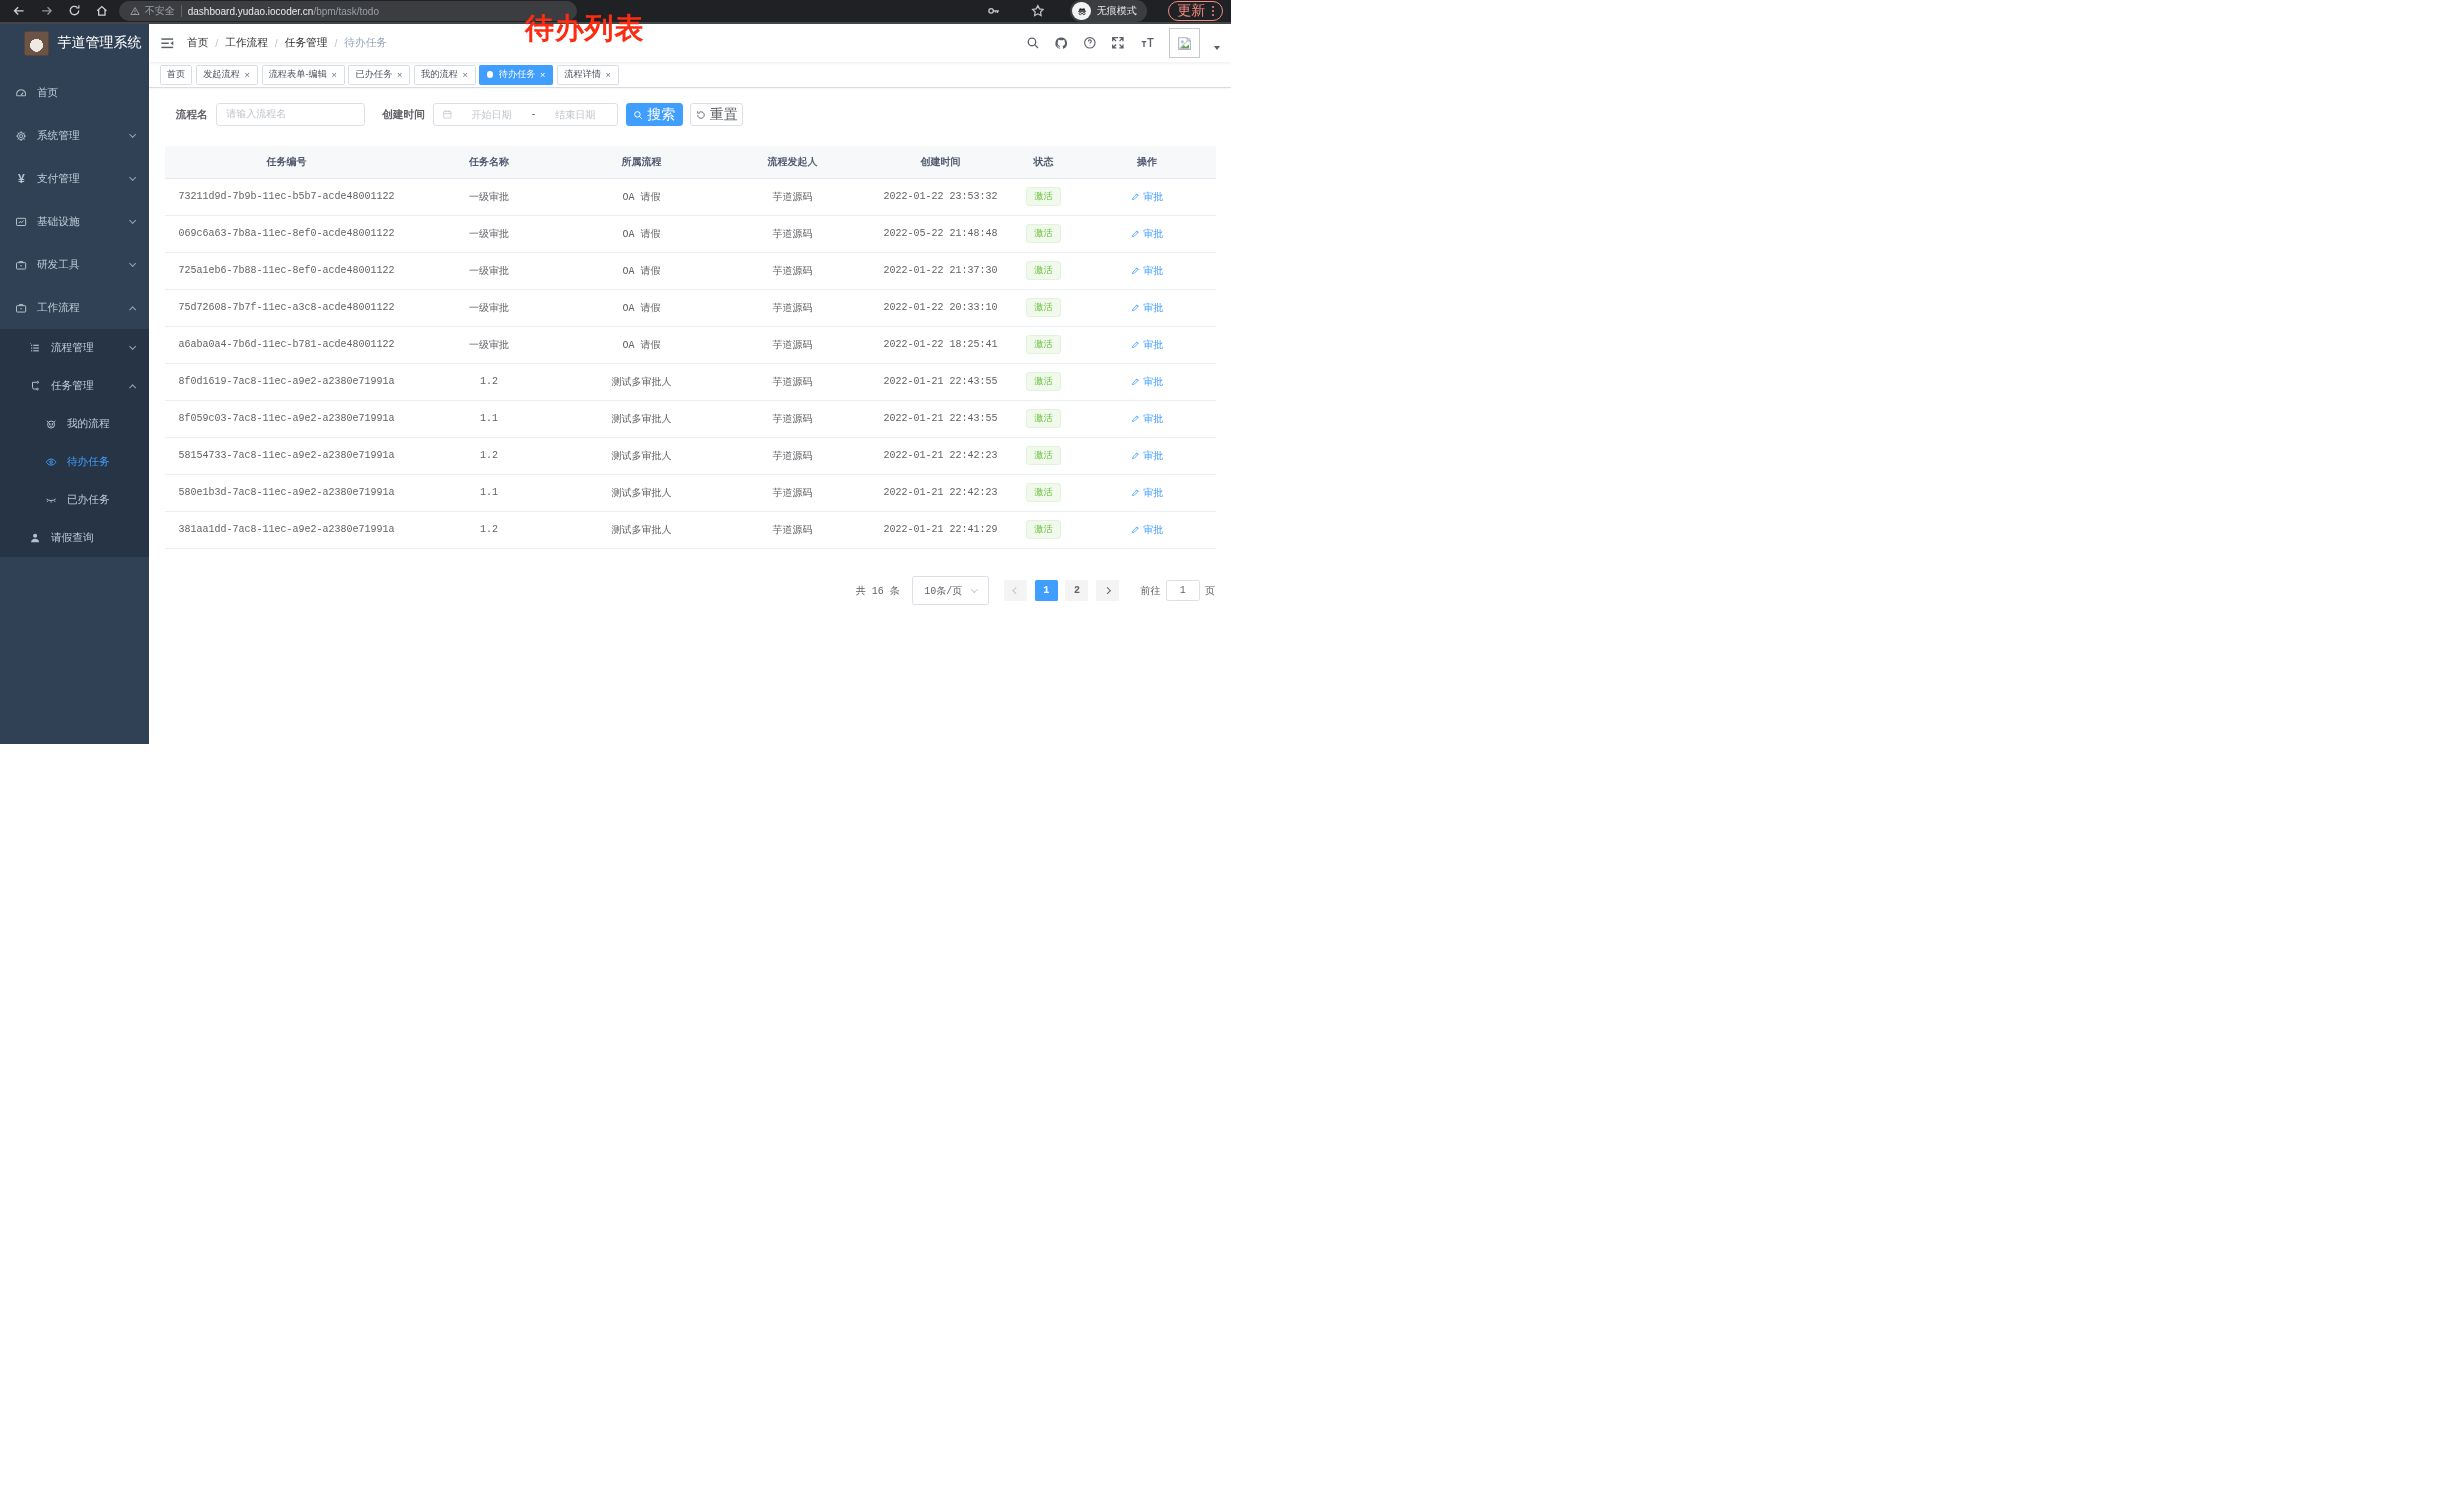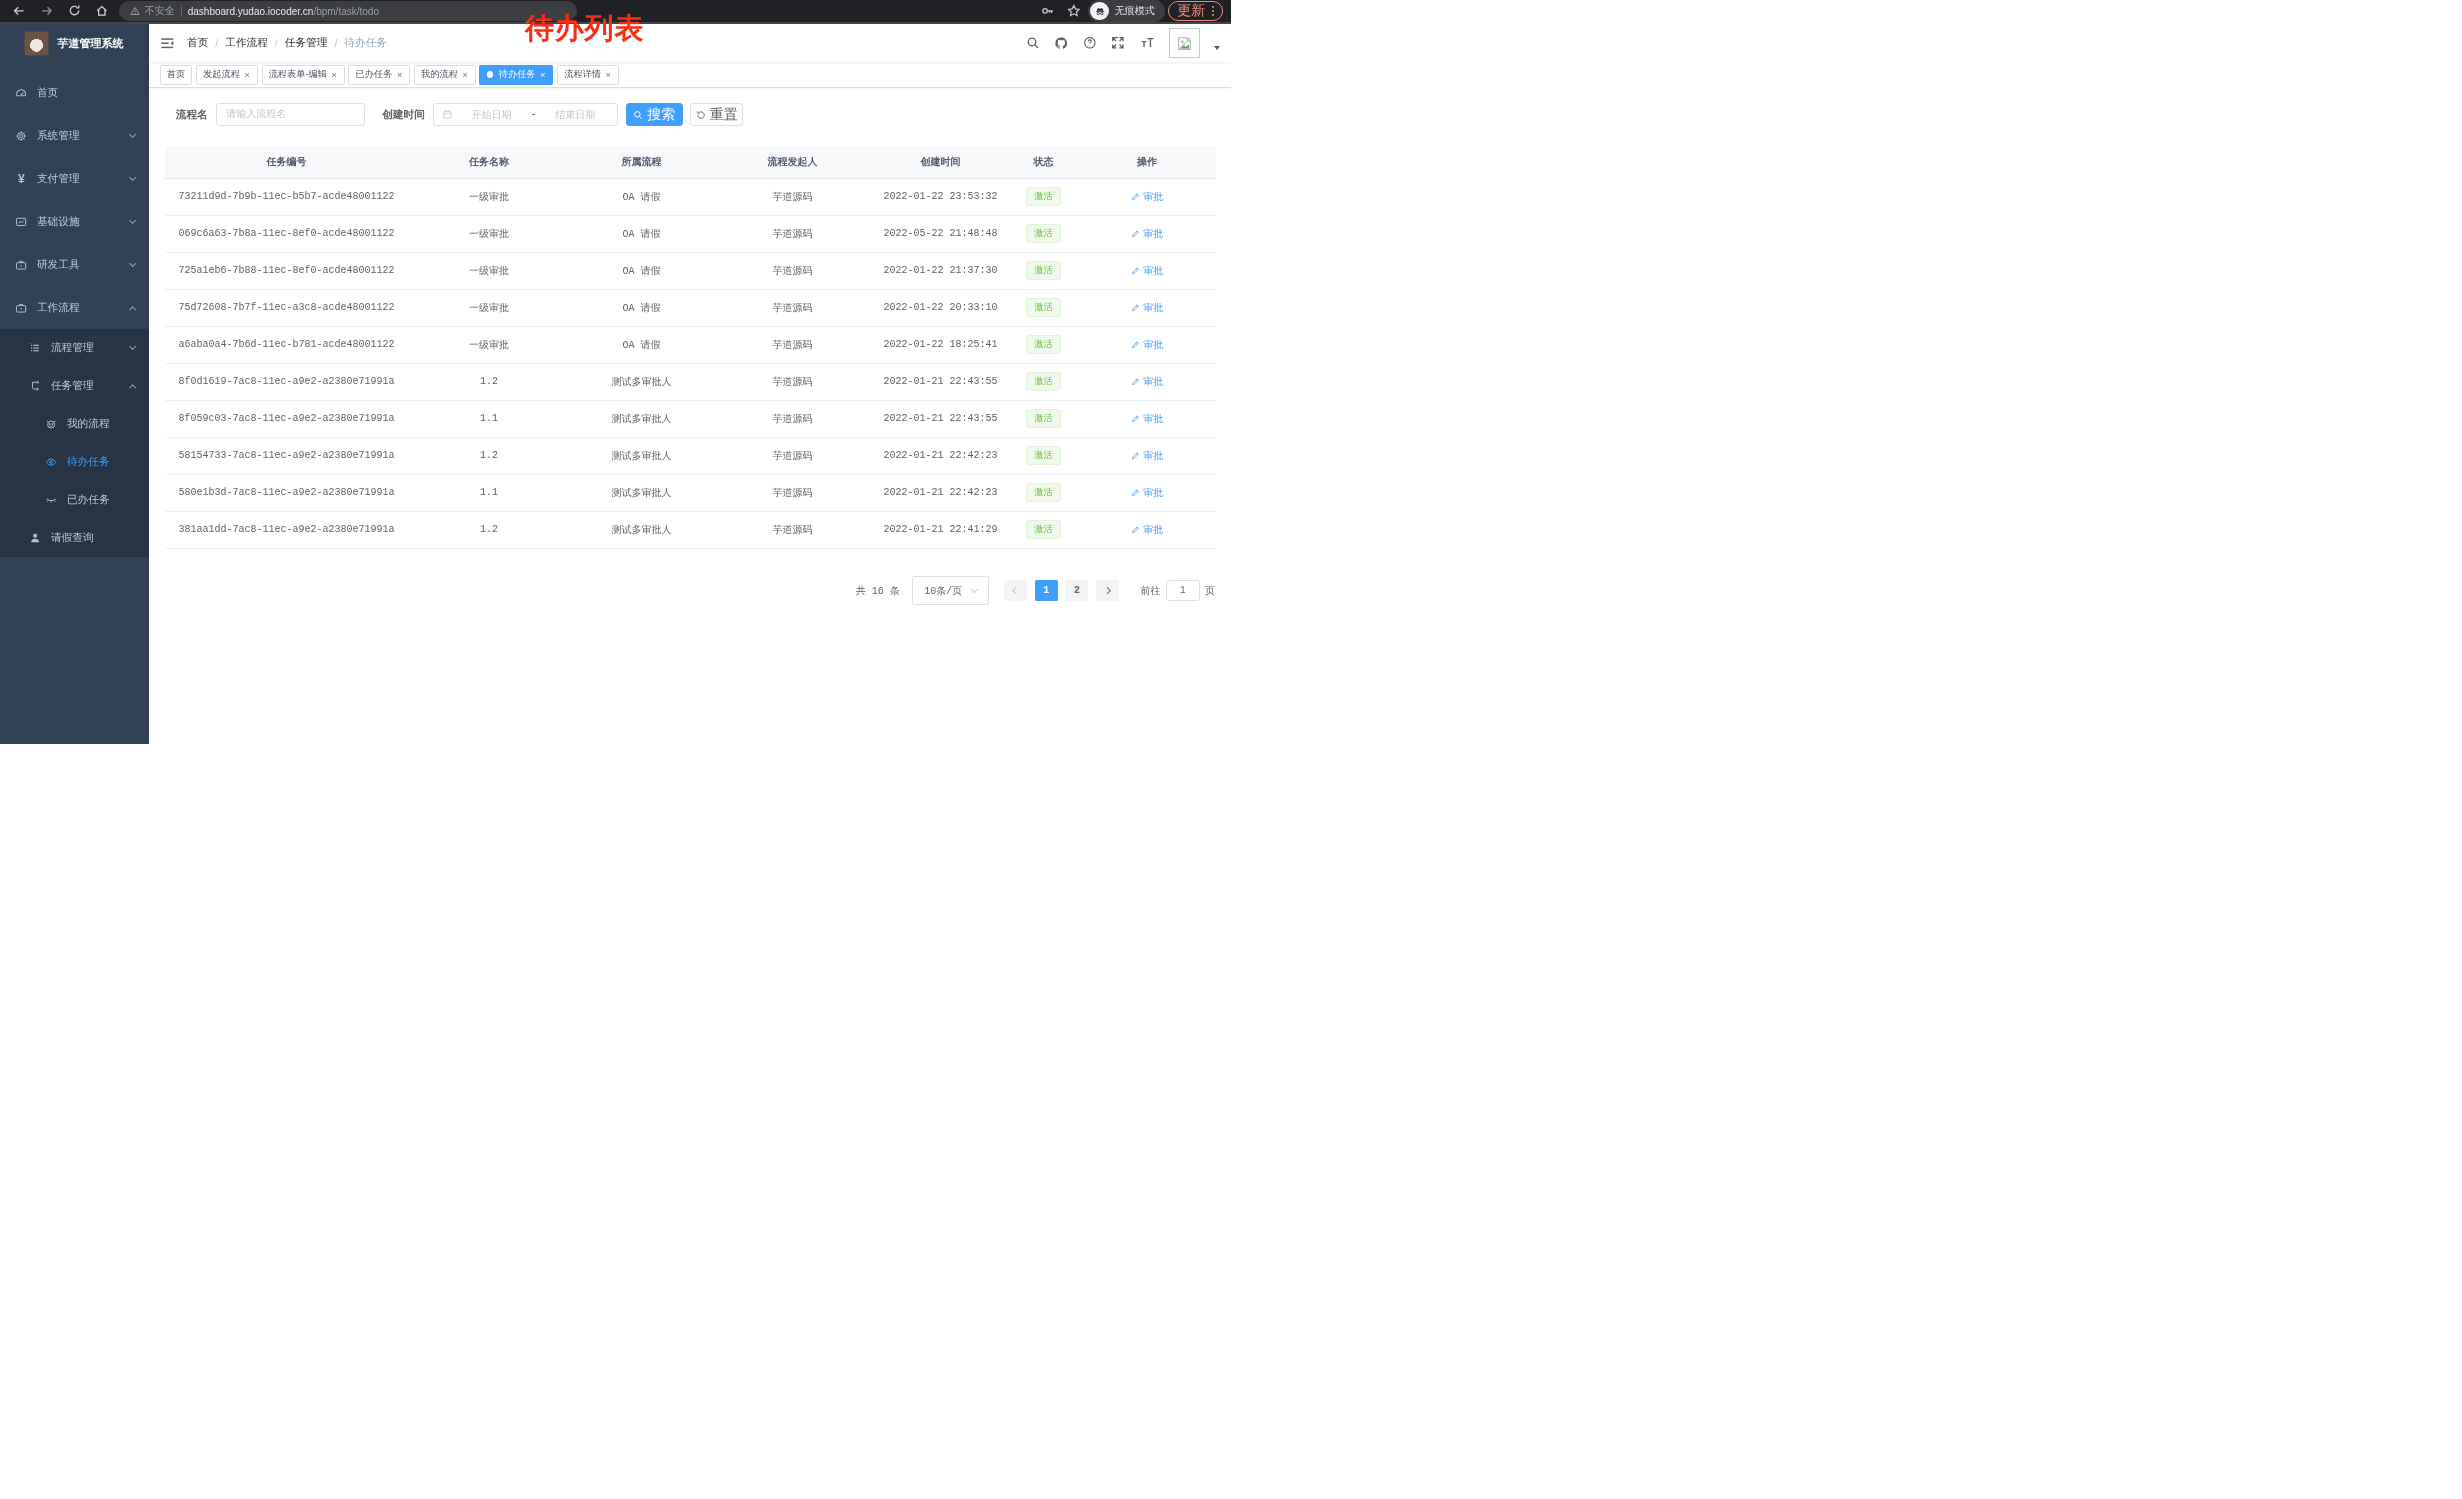--- a/index.html
+++ b/index.html
@@ -11,35 +11,35 @@
   .browser-bar { height:24px; background:#202124; border-bottom:2.3px solid #45464a; display:flex; align-items:center; padding:0 7.6px; position:relative; z-index:5; }
   .bnav { display:flex; align-items:center; gap:4.6px; }
   .bico { width:23px; height:21.4px; display:flex; align-items:center; justify-content:center; color:#ced1d5; }
   .bico.dim { color:#8f9296; }
   .url-pill { width:458px; height:20.6px; margin-left:6.1px; background:#3c3d41; border-radius:10.7px; display:flex; align-items:center; padding:0 10.7px; gap:6.1px; font-size:10px; }
   .sec-label { color:#9aa0a6; display:flex; align-items:center; gap:4.6px; }
   .url-divider { width:0.8px; height:11.4px; background:#5f6368; }
   .url-host { color:#e8eaed; }
   .url-path { color:#9aa0a6; }
   .bspacer { flex:1; }
-  .bright { display:flex; align-items:center; gap:3px; }
+  .bright { display:flex; align-items:center; gap:21px; }
   .incog-pill { height:22px; background:#3c3d41; border-radius:11.4px; display:flex; align-items:center; gap:6.1px; padding:0 10px 0 2.3px; color:#e8eaed; font-size:10px; }
   .incog-circ { width:18.3px; height:18.3px; border-radius:50%; background:#f1f3f4; display:flex; align-items:center; justify-content:center; color:#202124; }
   .update-pill { height:20.6px; border:1.1px solid #f28b82; border-radius:10.7px; color:#f28b82; display:flex; align-items:center; gap:6.9px; padding:0 8.4px; font-size:14px; }
   .vdots { display:flex; flex-direction:column; gap:1.9px; }
   .vdots i { width:1.9px; height:1.9px; border-radius:50%; background:#f28b82; }
 
   .annotation { position:absolute; left:525px; top:9.2px; font-size:29px; font-weight:700; color:#fb2c12; z-index:20; letter-spacing:0.8px; }
 
   
   .app { display:flex; height:720px; }
   .sidebar { width:149px; background:#304156; flex-shrink:0; color:#bfcbd9; }
   .logo-row { height:38px; display:flex; align-items:center; gap:8.4px; padding-left:24px; }
   .logo-img { width:25px; height:25px; border-radius:2.3px; background:radial-gradient(circle at 50% 58%, #efe9e4 0 36%, #6b5346 37% 100%); border:0.8px solid #55463c; }
-  .logo-title { color:#fff; font-weight:700; font-size:11px;text-align:center; }
+  .logo-title { color:#fff; font-weight:400; font-size:14px;text-align:center; }
 
   .menu { padding-top:9.2px; font-size:10.7px; }
   .mi { height:43px; display:flex; align-items:center; padding:0 13.7px 0 13px; cursor:pointer; }
   .mi .ic { width:17px; margin-right:6.9px; display:flex; justify-content:center; color:#b6c0cd; }
   .mi .lbl { flex:1; }
   .submenu { background:#263445; }
   .submenu .mi { height:38px; padding-left:27px; }
   .submenu .mi.l3 { padding-left:43px; }
   .mi.active, .mi.active .ic { color:#409eff; }
   .chev { width:5.3px; height:5.3px; border-right:1.1px solid #97a3b2; border-bottom:1.1px solid #97a3b2; transform:rotate(45deg); margin-top:-2.3px; }

